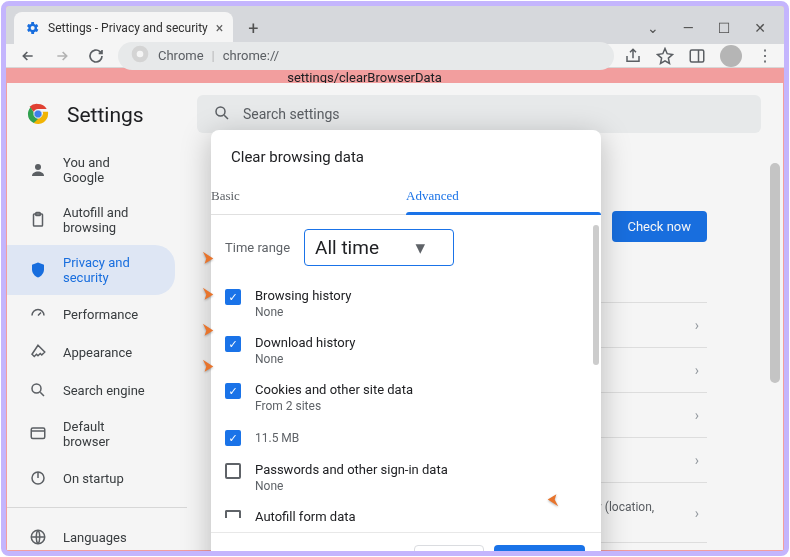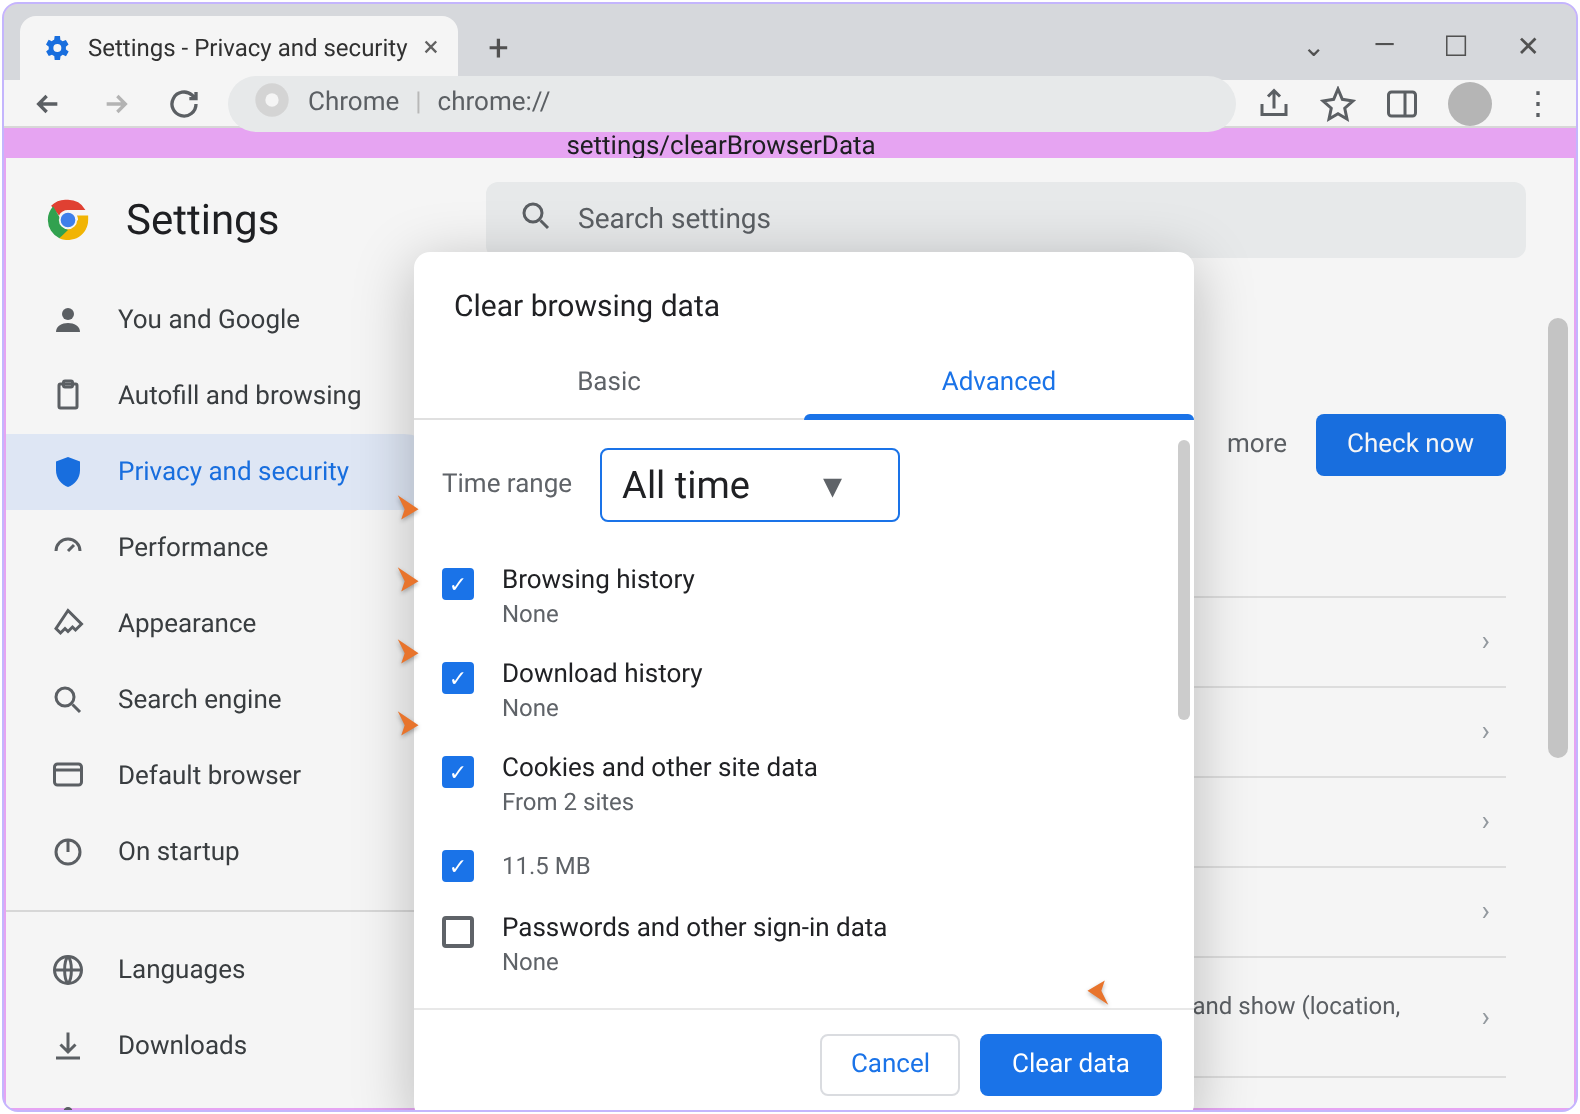--- a/index.html
+++ b/index.html
@@ -1,19 +1,19 @@
 <!DOCTYPE html>
 <html><head>
 <meta charset="utf-8">
 <style>
 * { margin: 0; padding: 0; box-sizing: border-box; font-family: 'Segoe UI', Roboto, Arial, sans-serif; }
 body { width: 790px; height: 557px; overflow: hidden; background: #fff; position: relative; }
 
 
-.browser-chrome { border: 1px solid #c4b5fd; border-radius: 8px; width: 788px; height: 555px; position: absolute; top: 1px; left: 1px; overflow: hidden; background: #f0abfc; }
+.browser-chrome { border: 5px solid #c4b5fd; border-radius: 8px; width: 788px; height: 555px; position: absolute; top: 1px; left: 1px; overflow: hidden; background: #fca5a5; }
 .titlebar { height: 38px; background: #dfe1e5; display: flex; align-items: flex-end; }
 .tab { background: #fff; border-radius: 8px 8px 0 0; height: 32px; margin-left: 8px; display: flex; align-items: center; padding: 0 10px; gap: 8px; min-width: 200px; }
 .tab-icon { width: 16px; height: 16px; display: flex; align-items: center; justify-content: center; }
 .tab-title { font-size: 12px; color: #333; flex: 1; }
 .tab-close { color: #666; font-size: 14px; }
 .newtab { width: 28px; height: 28px; display: flex; align-items: center; justify-content: center; color: #555; font-size: 18px; margin-left: 6px; margin-bottom: 2px; }
 .win-controls { margin-left: auto; display: flex; gap: 24px; padding: 0 18px 8px 0; color: #555; }
 .win-btn { font-size: 14px; }
 
 .toolbar { height: 24px; background: #fff; border-bottom: 1px solid #e0e0e0; display: flex; align-items: center; padding: 0 10px; gap: 10px; }
@@ -30,33 +30,33 @@
 .sidebar { width: 230px; padding: 12px 0; }
 .brand { display: flex; align-items: flex-start; gap: 18px; padding: 8px 20px 16px; }
 .brand-title { font-size: 21px; color: #202124; }
 .nav-item { display: flex; align-items: center; gap: 16px; padding: 10px 22px; font-size: 13px; color: #3c4043; border-radius: 0 20px 20px 0; margin-right: 12px; }
 .nav-item.active { background: #e8f0fe; color: #1a73e8; }
 .nav-item .nic { width: 18px; height: 18px; display:flex; align-items:center; justify-content:center; color: #5f6368; }
 .nav-item.active .nic { color: #1a73e8; }
 .nav-divider { height: 1px; background: #e0e0e0; margin: 10px 0; }
 
 .main { flex: 1; padding: 12px 22px 0 0; position: relative; }
-.search-box { background: #f1f3f4; border-radius: 6px; height: 38px; display: flex; align-items: center; padding: 0 16px; gap: 12px; color: #5f6368; font-size: 14px; margin-left: 10px; width: 520px; }
+.search-box { background: #f1f3f4; border-radius: 6px; height: 38px; display: flex; align-items: center; padding: 0 16px; gap: 12px; color: #5f6368; font-size: 14px; margin-left: 10px; width: 564px; }
 .safety-row { margin-top: 78px; margin-left: 140px; display: flex; align-items: center; justify-content: flex-end; gap: 14px; font-size: 13px; color: #5f6368; width: 380px; }
 .check-now { background: #1a73e8; color: #fff; border: none; border-radius: 4px; padding: 8px 16px; font-size: 13px; }
 .bg-row { margin-left: 140px; width: 380px; padding: 14px 8px; border-top: 1px solid #e6e6e6; display:flex; align-items:center; justify-content: space-between; font-size: 14px; color: #202124; }
 .bg-row .sub { font-size: 12px; color: #5f6368; margin-top: 3px; }
 .chev { color: #9aa0a6; }
 
 
 .overlay { position: absolute; inset: 0; background: rgba(0,0,0,0.04); }
 .modal { position: absolute; left: 205px; top: 124px; width: 390px; background: #fff; border-radius: 8px; box-shadow: 0 6px 30px rgba(0,0,0,.25); overflow: hidden; }
 .modal-title { font-size: 15px; color: #202124; padding: 18px 20px 12px; }
 .tabs { display: flex; }
-.tabrow { flex:1; text-align:center; padding: 10px 0; font-size: 13px; color: #5f6368; border-bottom: 1px solid #e0e0e0; position: relative; }
+.tabrow { flex:1; text-align:left; padding: 10px 0; font-size: 13px; color: #5f6368; border-bottom: 1px solid #e0e0e0; position: relative; font-family: Liberation Serif, serif; }
 .tabrow.active { color: #1a73e8; }
 .tabrow.active::after { content:''; position:absolute; bottom:-1px; left:0; right:0; height:3px; background:#1a73e8; border-radius: 3px 3px 0 0; }
 .modal-body { padding: 14px 14px 8px 14px; position: relative; }
 .tr-row { display:flex; align-items:center; gap: 14px; margin-bottom: 14px; }
 .tr-label { font-size: 13px; color: #5f6368; }
 .tr-select { border: 1px solid #1a73e8; border-radius: 4px; padding: 6px 28px 6px 10px; font-size: 19px; color: #202124; position: relative; width: 150px; display:flex; align-items:center; justify-content:space-between; }
 .check-row { display:flex; gap: 14px; padding: 8px 0; }
 .cbox { width: 16px; height: 16px; border: 2px solid #1a73e8; border-radius: 2px; background: #1a73e8; color:#fff; display:flex; align-items:center; justify-content:center; font-size: 11px; flex-shrink:0; margin-top: 1px; }
 .cbox.unchecked { background: #fff; border-color: #5f6368; }
 .crow-txt { font-size: 13px; color: #202124; }
@@ -346,20 +346,26 @@
             <div class="crow-sub">11.5 MB</div>
           </div>
         </div>
       <div class="check-row">
           <div class="cbox unchecked"></div>
           <div>
             <div class="crow-txt">Passwords and other sign-in data</div>
             <div class="crow-sub">None</div>
           </div>
         </div>
+      <div class="check-row" style="padding-bottom:0">
+          <div class="cbox unchecked" style="height:8px;border-bottom:none;border-radius:2px 2px 0 0"></div>
+          <div>
+            <div class="crow-txt">Autofill form data</div>
+          </div>
+        </div>
       <div class="modal-scroll"></div>
     </div>
     <div class="modal-actions">
       <button class="btn-cancel">Cancel</button>
       <button class="btn-clear">Clear data</button>
     </div>
   </div>
 
   <div class="arrow" style="left:183px; top:240px"><svg viewBox="0 0 30 22">
         <path d="M2 4 L20 14 L16 6 L28 14 L18 20 L20 14z" fill="#e8742c"></path>

